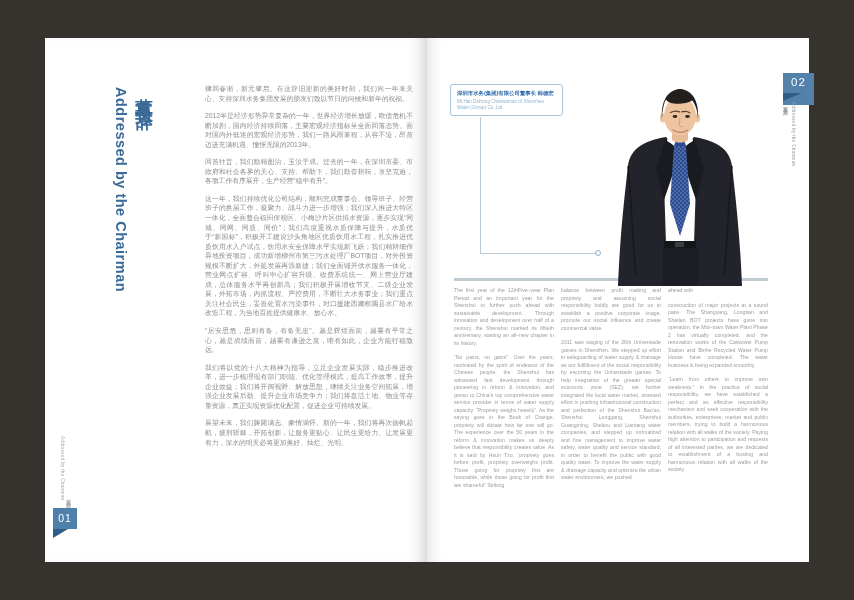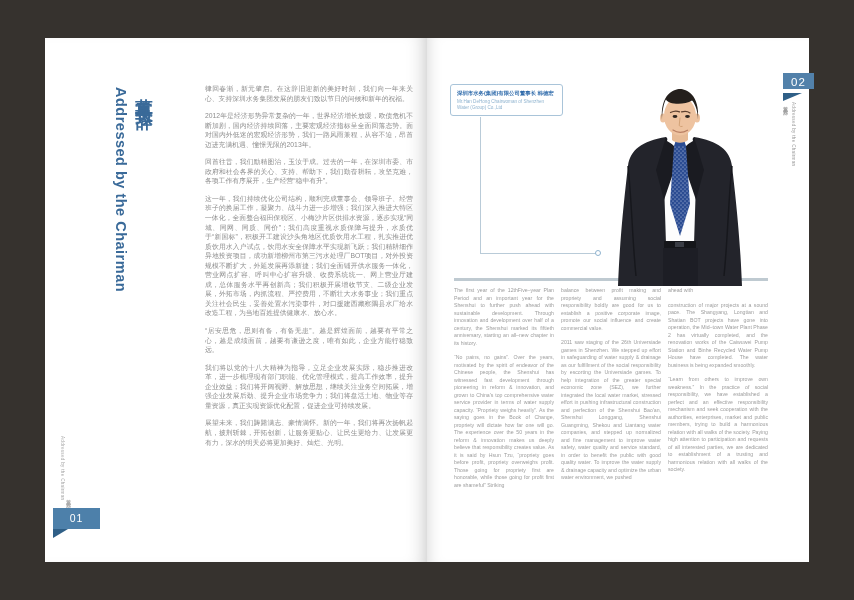--- a/index.html
+++ b/index.html
@@ -24,24 +24,24 @@
   .body-zh p{margin:0 0 8px 0;}
 
   .edge-label{writing-mode:vertical-rl;color:#a8a8a8;}
   .edge-label span{display:block;margin:0 1px;}
   .edge-en{font-size:4.6px;letter-spacing:.3px;}
   .edge-zh{font-size:5.2px;letter-spacing:1px;}
   .edge-left{position:absolute;left:14px;bottom:62px;height:84px;text-align:end;}
   .edge-right{position:absolute;left:355px;top:64px;height:120px;color:#9c9c9c;}
 
   .tab{background:#4d80aa;color:#fff;text-align:center;position:absolute;}
-  .tab-01{left:8px;top:470px;width:47px;height:21px;font-size:10.5px;line-height:21px;letter-spacing:1px;}
+  .tab-01{left:8px;top:470px;width:24px;height:21px;font-size:10.5px;line-height:21px;letter-spacing:1px;}
   .fold-01{position:absolute;left:8px;top:491px;width:15px;height:9px;background:#2f5f87;
     clip-path:polygon(0 0,100% 0,0 100%);}
-  .tab-02{left:356px;top:35px;width:31px;height:16px;font-size:11.5px;line-height:19px;background:#5281aa;letter-spacing:1px;}
+  .tab-02{left:356px;top:35px;width:31px;height:32px;font-size:11.5px;line-height:19px;background:#5281aa;letter-spacing:1px;}
   .fold-02{position:absolute;left:356px;top:55px;width:19px;height:8px;background:#2f5f87;
     clip-path:polygon(0 0,100% 0,0 100%);}
 
   
   .caption-box{position:absolute;left:23px;top:46px;width:113px;box-sizing:border-box;
     border:1px solid #a9c4d9;border-radius:3px;padding:5px 6px 4px 6px;background:#fff;z-index:3;}
   .caption-zh{color:#2f6bab;font-size:5.4px;font-weight:bold;white-space:nowrap;display:block;}
   .caption-en{color:#8fb3cf;font-size:4.6px;line-height:6px;display:block;margin-top:2px;}
 
   .connector{position:absolute;left:53px;top:79px;width:117px;height:136px;

